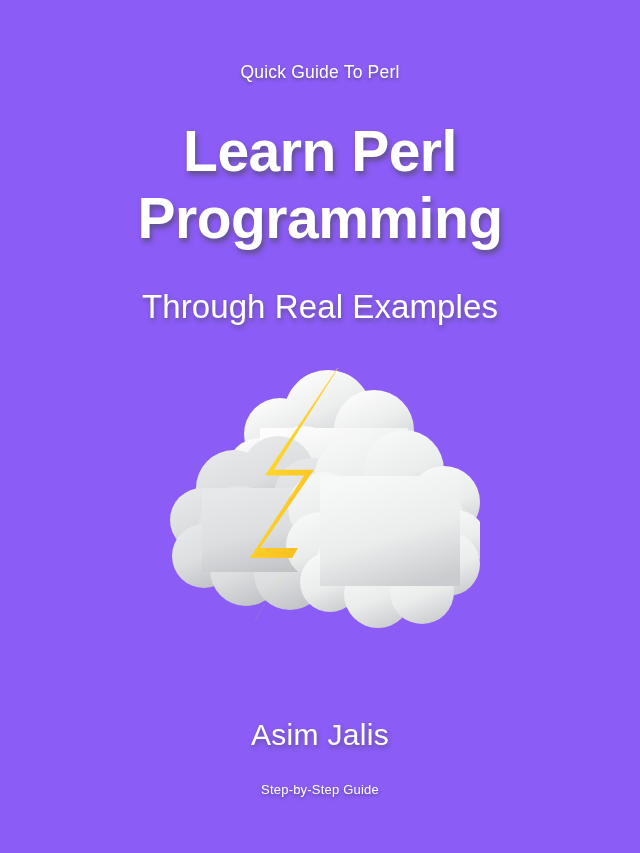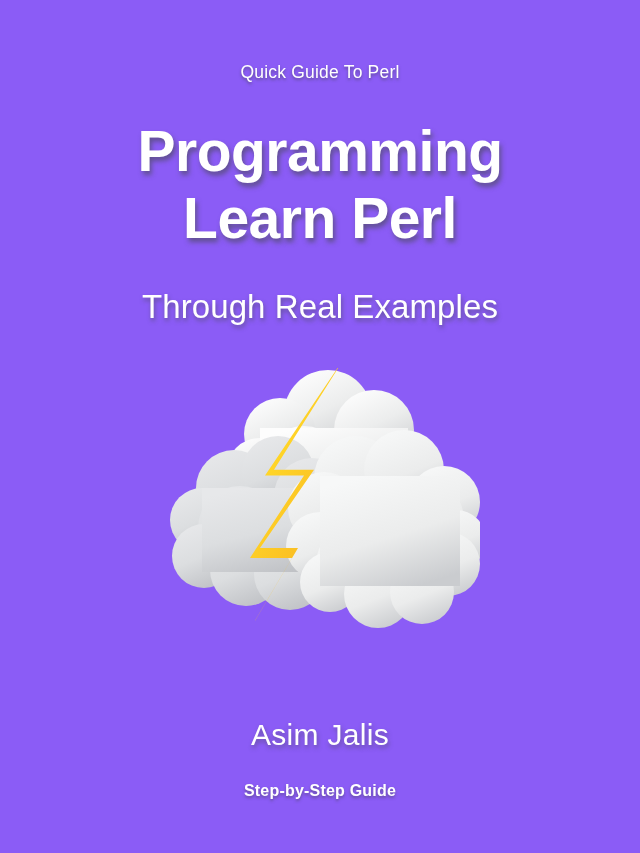--- a/index.html
+++ b/index.html
@@ -65,22 +65,22 @@
   #author {
     top: 718px;
     font-size: 30px;
     font-weight: 400;
     letter-spacing: 0.3px;
     text-shadow: 1px 3px 4px rgba(70,73,79,0.5);
   }
 
   #footer-line {
     top: 782px;
-    font-size: 16px;
-    font-weight: 700;
+    font-size: 13px;
+    font-weight: 400;
     letter-spacing: 0.2px;
     text-shadow: 0 2px 3px rgba(60,63,68,0.5);
   }
 
   
   #artwork {
     position: absolute;
     left: 160px;
     top: 368px;
     width: 320px;
@@ -89,22 +89,22 @@
   #artwork svg { display: block; width: 320px; height: 325px; }
 </style>
 </head>
 <body>
 
 <div id="cover">
 
   <div class="txt" id="series-line">Quick Guide To Perl</div>
 
   <div id="title-block">
+    <div class="title-line">Learn Perl</div>
     <div class="title-line">Programming</div>
-    <div class="title-line">Learn Perl</div>
   </div>
 
   <div class="txt" id="subtitle">Through Real Examples</div>
 
   <div id="artwork">
     <svg viewBox="0 0 320 325" xmlns="http://www.w3.org/2000/svg">
       <defs>
         <linearGradient id="cloudBack" x1="0.25" y1="0" x2="0.72" y2="1">
           <stop offset="0%" stop-color="#fdfdfd"></stop>
           <stop offset="45%" stop-color="#eceded"></stop>

